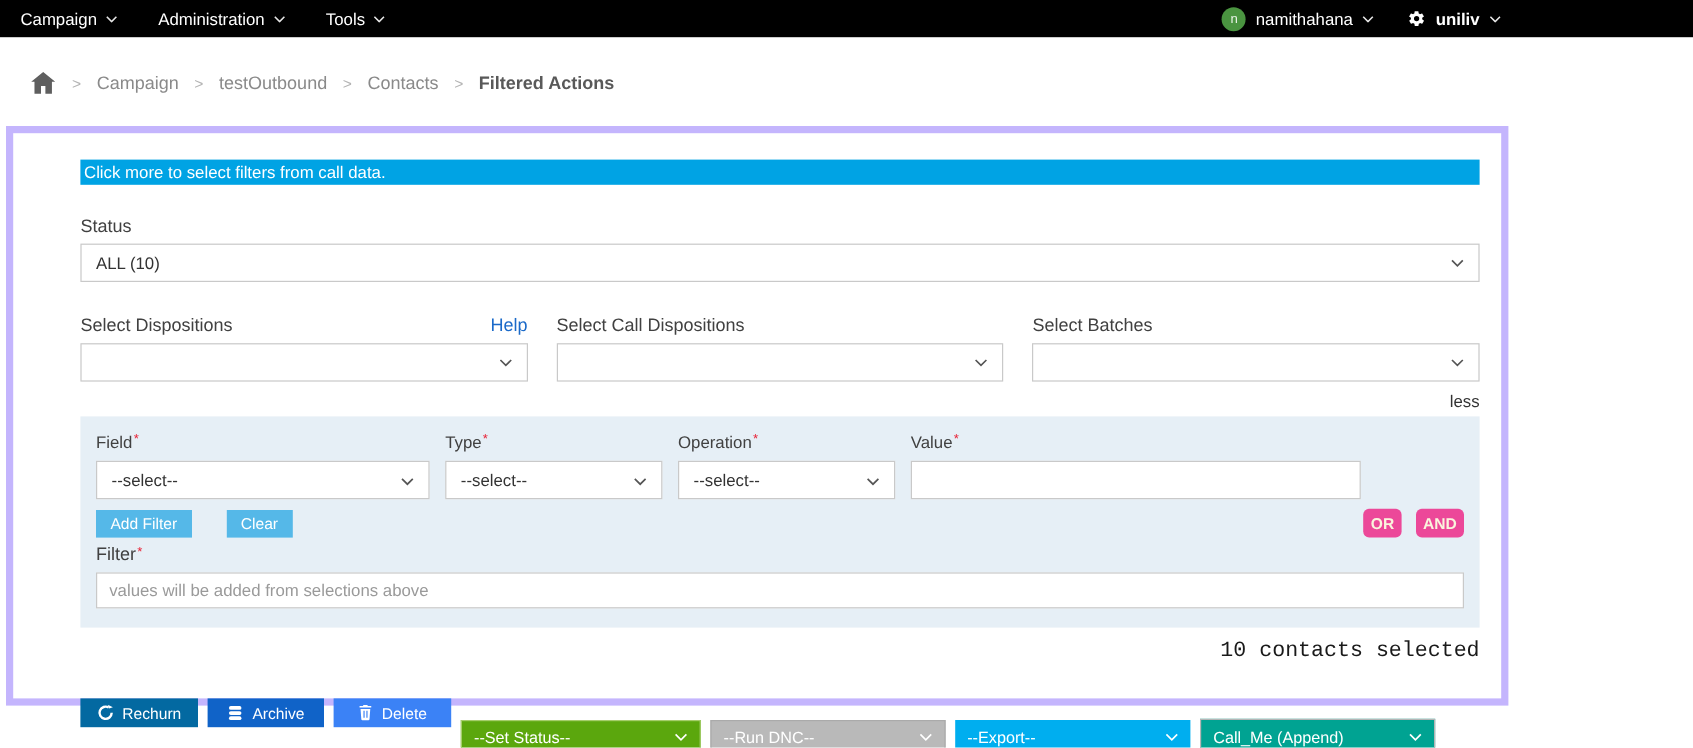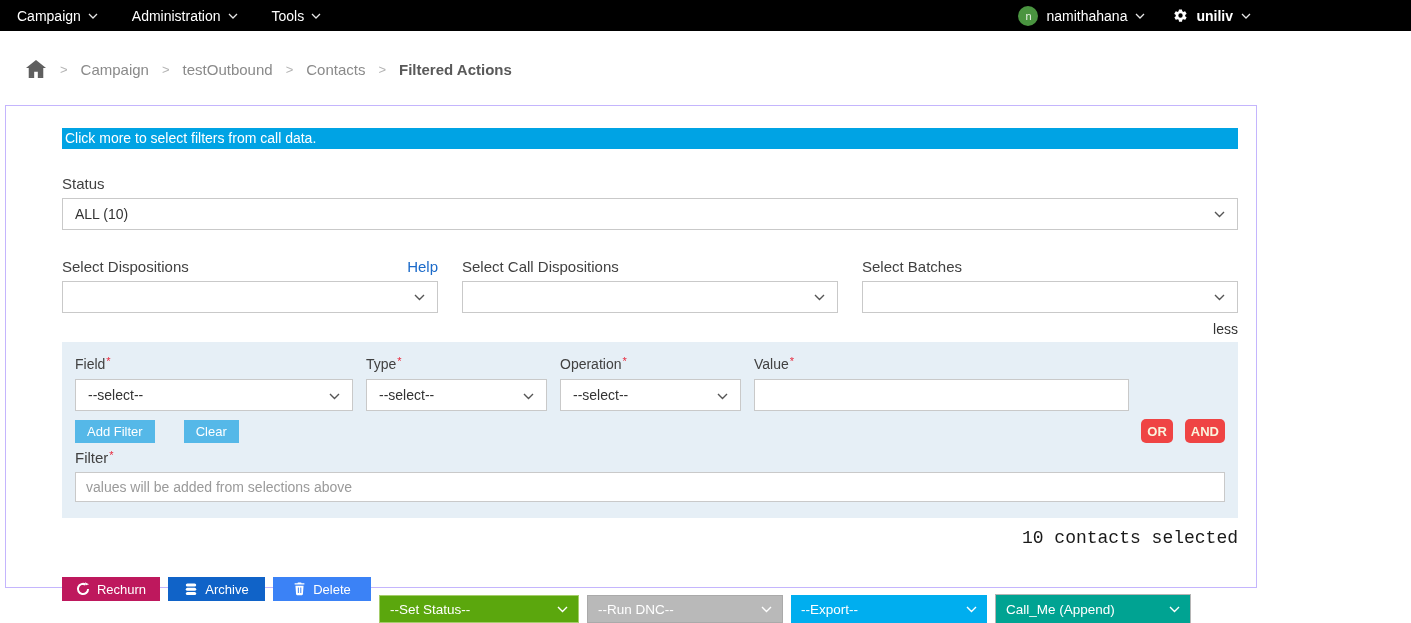--- a/index.html
+++ b/index.html
@@ -19,21 +19,21 @@
             font-size:11px; display:flex; align-items:center; justify-content:center; }
   .chev { display:flex; align-items:center; opacity:.9; }
   .gear-wrap { display:flex; align-items:center; }
   
   .breadcrumb { display:flex; align-items:center; gap:13px; padding:22px 0 0 25px; font-size:15px; color:#8a8a8a; height:54px; }
   .breadcrumb .crumb { cursor:pointer; }
   .breadcrumb .sep { color:#b3b3b3; font-size:13px; }
   .breadcrumb .current { color:#595959; font-weight:bold; }
   .home-wrap { display:flex; align-items:center; cursor:pointer; }
   
-  .panel { margin:20px 0 0 5px; width:1252px; height:483px; border:1px solid #c4b5fd;
+  .panel { margin:20px 0 0 5px; width:1252px; height:483px; border:6px solid #c4b5fd;
            background:#fff; padding:22px 18px 0 56px; }
   .banner { height:21px; line-height:21px; background:#00a3e4; color:#fff; font-size:14px; padding-left:3px; }
   .field-label { font-size:15px; color:#414141; }
   .selectbox { margin-top:6px; height:32px; border:1px solid #c9c9c9; background:#fff; display:flex;
                align-items:center; justify-content:space-between; padding:0 12px; font-size:14px; color:#333; cursor:pointer; }
   .selectbox .sel-chev { color:#555; display:flex; align-items:center; }
   .status-section { margin-top:26px; }
   .three-cols { display:flex; gap:24px; margin-top:28px; }
   .col { flex:1; }
   .col-head { display:flex; justify-content:space-between; align-items:baseline; font-size:15px; color:#414141; }
@@ -46,32 +46,32 @@
   .fb-label { font-size:14px; color:#414141; }
   .req { color:#e8293d; font-size:11px; position:relative; top:-4px; margin-left:1px; }
   .fb-select { margin-top:6px; height:32px; border:1px solid #c9c9c9; background:#fff; display:flex;
                align-items:center; justify-content:space-between; padding:0 12px; font-size:14px; color:#333; cursor:pointer; }
   .w-field { width:278px; } .w-type { width:181px; } .w-op { width:181px; } .w-value { width:375px; }
   .value-input { margin-top:6px; height:32px; width:100%; border:1px solid #c9c9c9; padding:0 10px; font-size:14px; color:#333; }
   .fb-btn-row { display:flex; align-items:center; gap:29px; margin-top:8px; }
   .btn-small { background:#55b8e8; color:#fff; font-size:13px; height:23px; padding:0 12px; border:none; cursor:pointer;
                font-family:"Liberation Sans", sans-serif; }
   .logic-btns { margin-left:auto; display:flex; gap:12px; }
-  .logic-btn { background:#ef4444; color:#faf4dd; font-weight:bold; font-size:13px; border-radius:5px;
+  .logic-btn { background:#ec4899; color:#faf4dd; font-weight:bold; font-size:13px; border-radius:5px;
                height:24px; padding:0 6px; border:none; cursor:pointer; font-family:"Liberation Sans", sans-serif; }
   .filter-label-row { margin-top:6px; font-size:15px; color:#414141; }
   .filter-input { margin-top:6px; width:100%; height:30px; border:1px solid #c9c9c9; padding:12px 10px;
                   font-size:14px; color:#333; font-family:"Liberation Sans", sans-serif; }
   .filter-input::placeholder, .value-input::placeholder { color:#9a9a9a; opacity:1; }
   
   .selected-row { text-align:right; font-family:"Liberation Mono", monospace; font-size:18px; color:#1a1a1a; margin-top:10px; }
   .actions-row { display:flex; align-items:center; gap:8px; margin-top:6px; }
   .btn-action { height:24px; display:flex; align-items:center; justify-content:center; gap:7px; color:#fff;
                 font-size:13px; border:none; cursor:pointer; font-family:"Liberation Sans", sans-serif; }
-  .btn-rechurn { width:98px; background:#be185d; }
+  .btn-rechurn { width:98px; background:#0369a1; }
   .btn-archive { width:97px; background:#1063c8; }
   .btn-delete  { width:98px; background:#3b82f6; }
   .dd-action { height:28px; display:flex; align-items:center; justify-content:space-between; padding:0 10px;
                color:#fff; font-size:13.5px; cursor:pointer;margin-top:40px; }
   .dd-set-status { width:200px; background:#5ba70d; border:1px solid #a5cd6b; }
   .dd-run-dnc { width:196px; background:#b9b9b9; border:1px solid #aaa; }
   .dd-export { width:196px; background:#00aeef; }
   .dd-call-me { width:196px; background:#00a392; border:1px solid #b5b5b5; height:30px; }
   .icon { display:flex; align-items:center; }
 </style>

